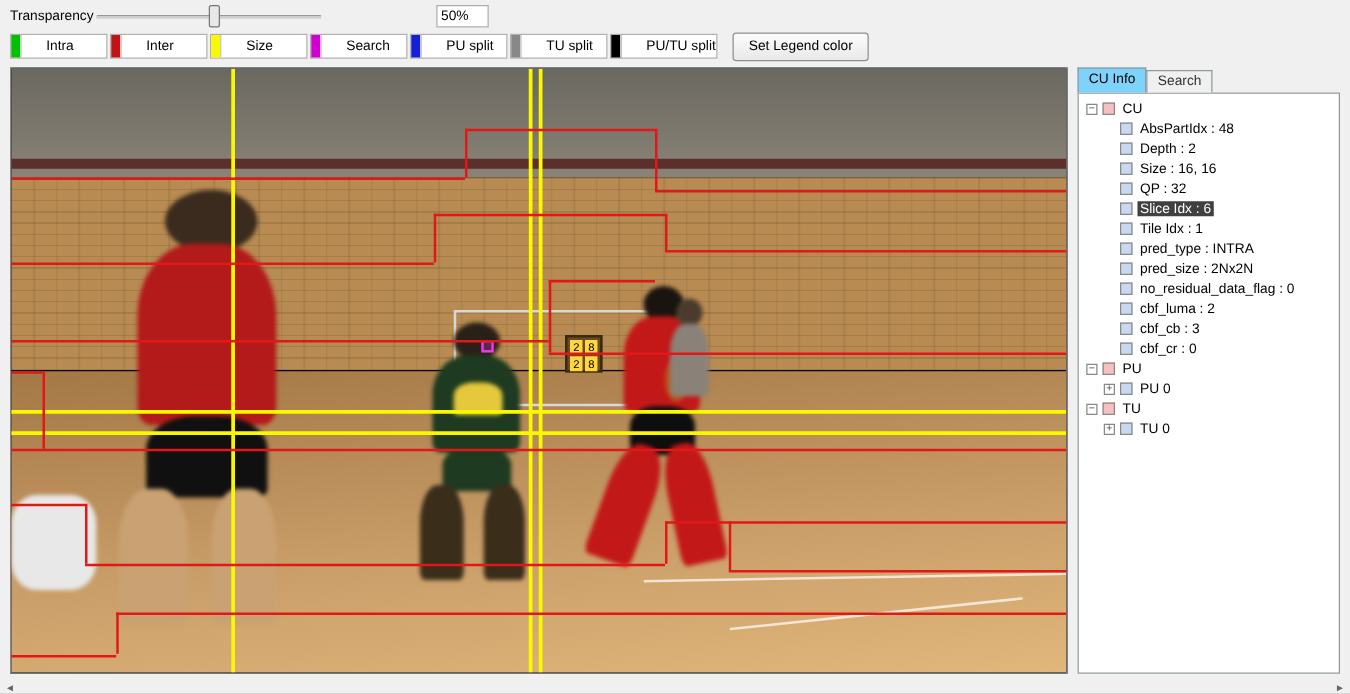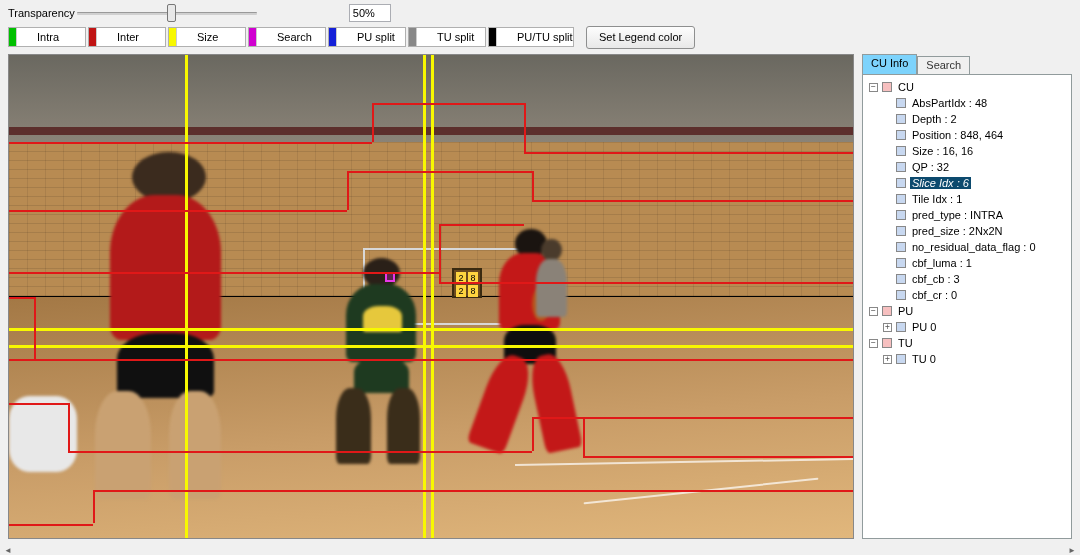--- a/index.html
+++ b/index.html
@@ -277,23 +277,22 @@
     margin-right: 4px;
     flex-shrink: 0;
   }
   .nred { background: #f7c0c0; }
   .nblue { background: #c8d8f0; }
   .node-label {
     font-size: 11px;
     padding: 0 2px;
   }
   .selected {
-    background: #0c4a6e;
+    background: #404040;
     color: #fff;
-    font-style: italic;
   }
   .indent1 { padding-left: 18px; }
   .hscroll {
     position: absolute;
     left: 0;
     right: 0;
     bottom: 0;
     height: 10px;
     display: flex;
     background: #f0f0f0;
@@ -464,25 +463,20 @@
           <span class="node-label">AbsPartIdx : 48</span>
         </div>
       <div class="tree-node indent1">
           <span class="exp-spacer"></span>
           <span class="node-icon nblue"></span>
           <span class="node-label">Depth : 2</span>
         </div>
       <div class="tree-node indent1">
           <span class="exp-spacer"></span>
           <span class="node-icon nblue"></span>
-          <span class="node-label">Position : 848, 464</span>
-        </div>
-      <div class="tree-node indent1">
-          <span class="exp-spacer"></span>
-          <span class="node-icon nblue"></span>
           <span class="node-label">Size : 16, 16</span>
         </div>
       <div class="tree-node indent1">
           <span class="exp-spacer"></span>
           <span class="node-icon nblue"></span>
           <span class="node-label">QP : 32</span>
         </div>
       <div class="tree-node indent1">
           <span class="exp-spacer"></span>
           <span class="node-icon nblue"></span>
@@ -504,21 +498,21 @@
           <span class="node-label">pred_size : 2Nx2N</span>
         </div>
       <div class="tree-node indent1">
           <span class="exp-spacer"></span>
           <span class="node-icon nblue"></span>
           <span class="node-label">no_residual_data_flag : 0</span>
         </div>
       <div class="tree-node indent1">
           <span class="exp-spacer"></span>
           <span class="node-icon nblue"></span>
-          <span class="node-label">cbf_luma : 1</span>
+          <span class="node-label">cbf_luma : 2</span>
         </div>
       <div class="tree-node indent1">
           <span class="exp-spacer"></span>
           <span class="node-icon nblue"></span>
           <span class="node-label">cbf_cb : 3</span>
         </div>
       <div class="tree-node indent1">
           <span class="exp-spacer"></span>
           <span class="node-icon nblue"></span>
           <span class="node-label">cbf_cr : 0</span>

